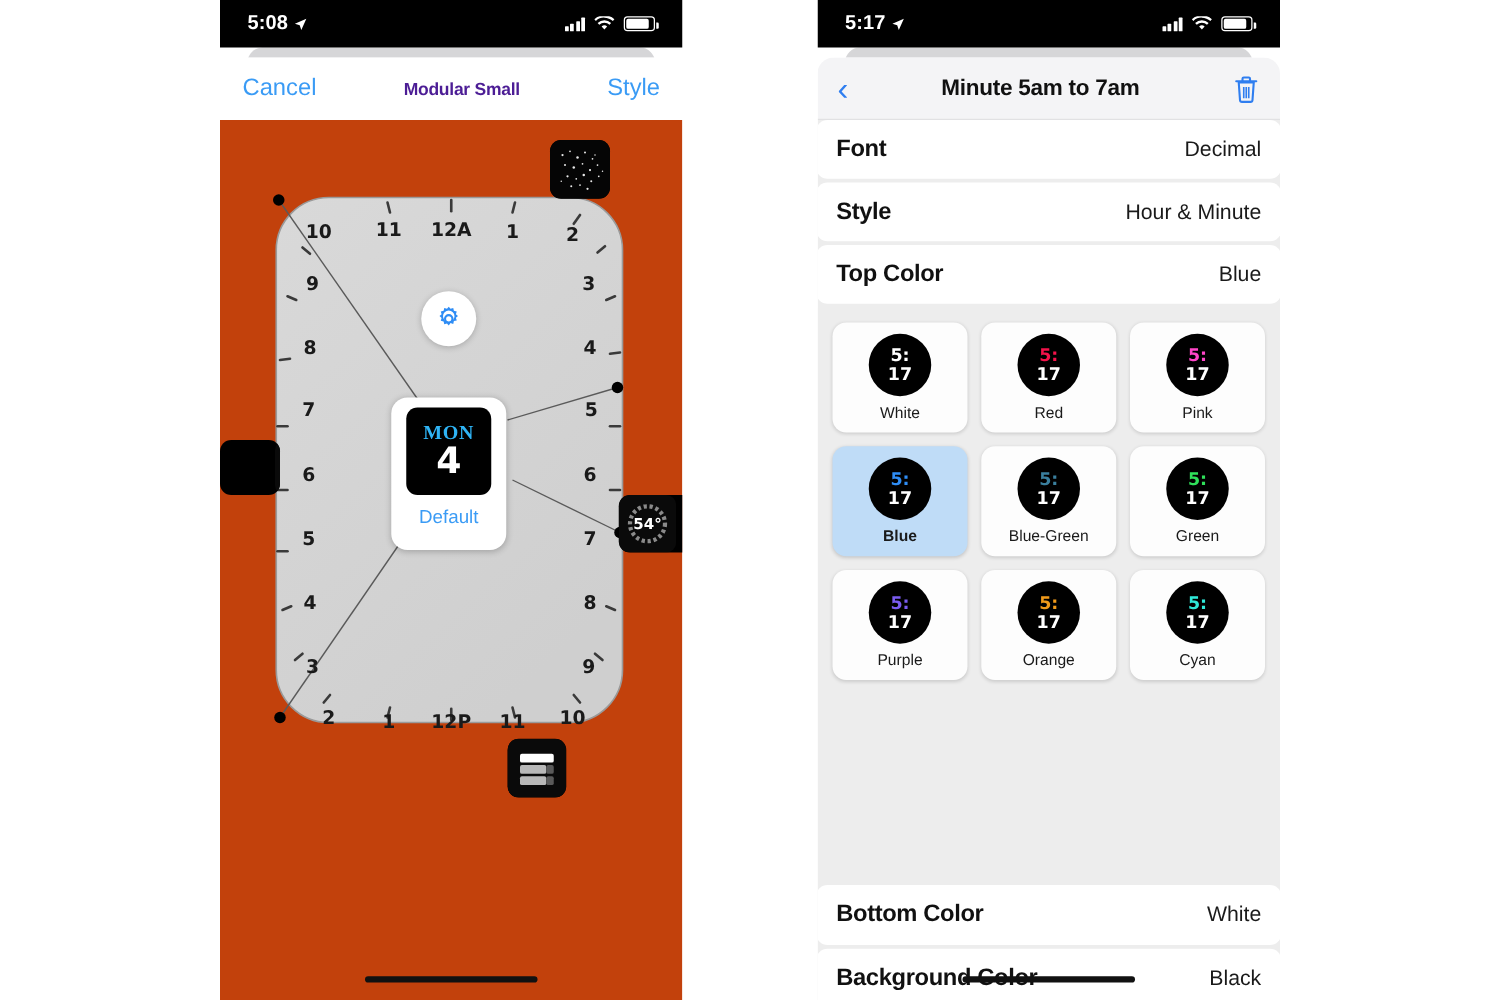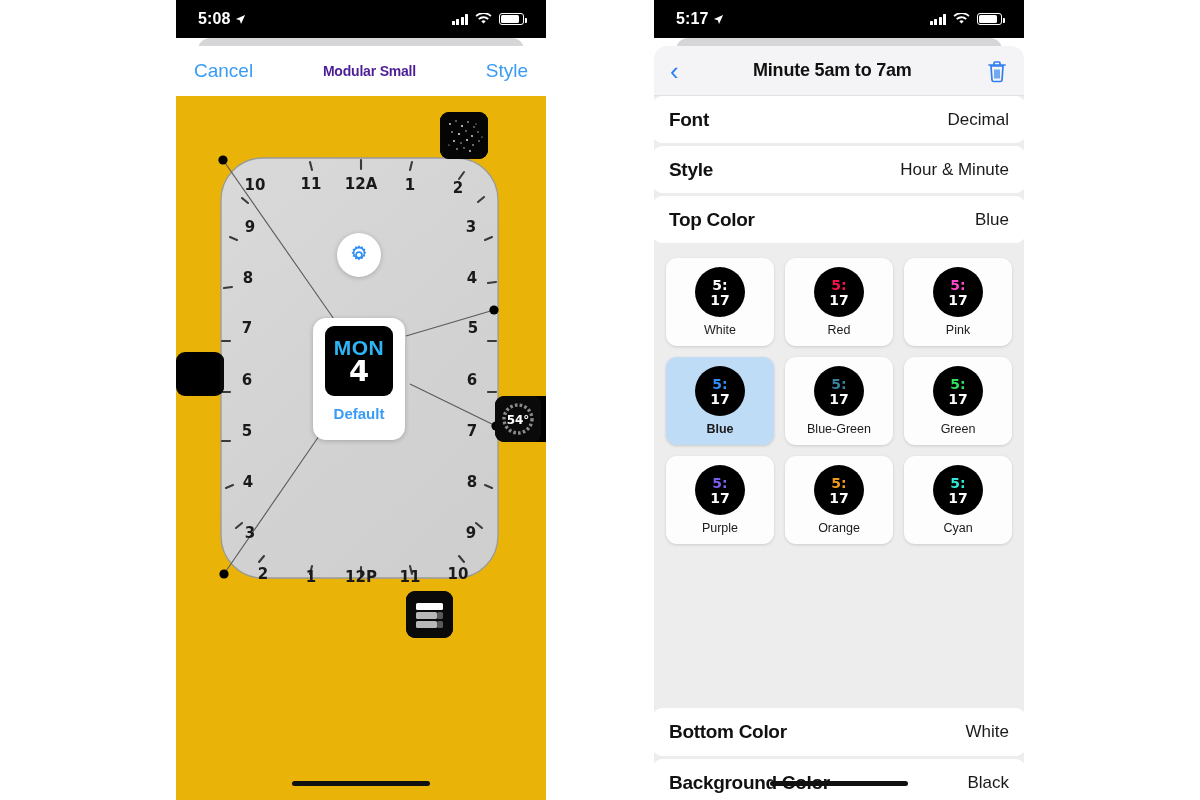--- a/index.html
+++ b/index.html
@@ -49,42 +49,42 @@
   .navbar-left {
     height:50px; background:#fff; display:flex; align-items:center;
     justify-content:space-between; padding:0 18px;
   }
   .nav-btn { color:#3a9bf5; font-size:19px; }
   .nav-title { font-size:14px; font-weight:700; color:#4c1d95; letter-spacing:-0.2px; }
 
   
   .editor {
     position:absolute; left:0; right:0; top:50px; bottom:0;
-    background:#eab308;
+    background:#c2410c;
   }
   .dial-wrap { position:absolute; left:0; top:0; width:370px; height:704px; }
 
   .gear {
     position:absolute; left:161px; top:137px; width:44px; height:44px;
     border-radius:50%; background:#fff; display:flex; align-items:center;
     justify-content:center; box-shadow:0 1px 5px rgba(0,0,0,.22);
   }
   .preview-card {
     position:absolute; left:137px; top:222px; width:92px; height:122px;
     background:#fff; border-radius:13px; box-shadow:0 1px 5px rgba(0,0,0,.22);
     display:flex; flex-direction:column; align-items:center; padding-top:8px;
   }
   .preview-tile {
     width:68px; height:70px; background:#000; border-radius:9px;
     display:flex; flex-direction:column; align-items:center; justify-content:center;
     line-height:1;
   }
-  .pt-dow { font-size:21px; font-weight:800; color:#2fb4f5; letter-spacing:.5px; font-family:Liberation Sans, sans-serif; }
+  .pt-dow { font-size:16px; font-weight:800; color:#2fb4f5; letter-spacing:.5px; font-family:Liberation Serif, serif; }
   .pt-num { font-size:29px; font-weight:800; color:#fff; margin-top:-1px; font-family:"DejaVu Sans", sans-serif; }
-  .preview-label { font-size:15px; color:#3a9bf5; margin-top:9px; font-weight:700; }
+  .preview-label { font-size:15px; color:#3a9bf5; margin-top:9px; font-weight:400; }
 
   .comp-thumb { position:absolute; border-radius:9px; background:#000; overflow:hidden; }
   #comp-stars { left:264px; top:16px; width:48px; height:47px; }
   #comp-gauge { left:0px;  top:256px; width:48px; height:44px;padding-left:44px; }
   #comp-temp  { left:319px; top:300px; width:70px; height:46px; }
   #comp-list  { left:230px; top:495px; width:47px; height:47px; }
 
   .hourlbl {
     position:absolute; font-size:15px; font-weight:800; color:#1a1a1a;
     font-family:"DejaVu Sans", sans-serif; white-space:nowrap;

